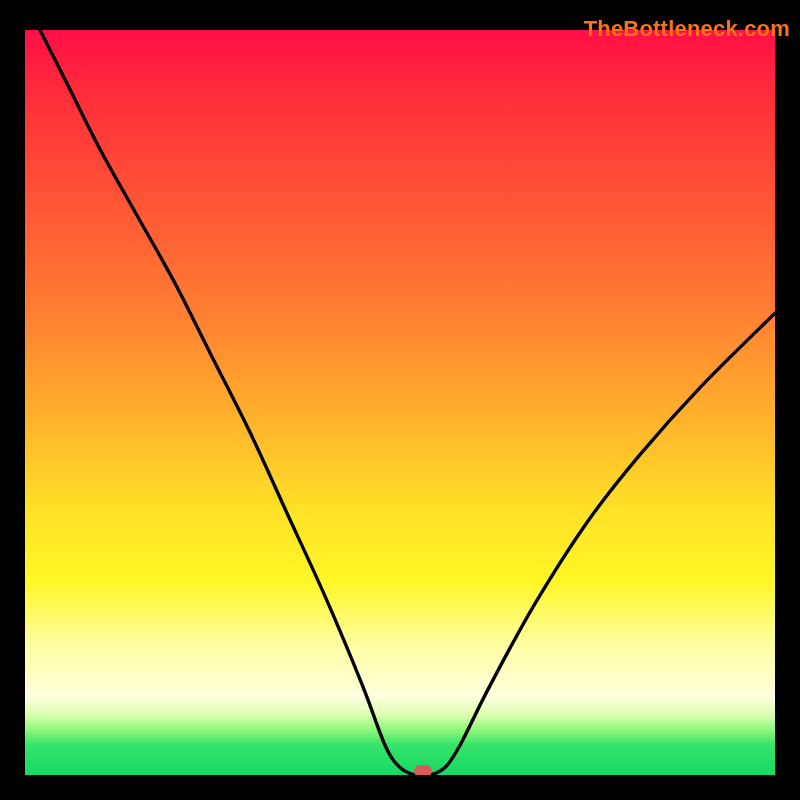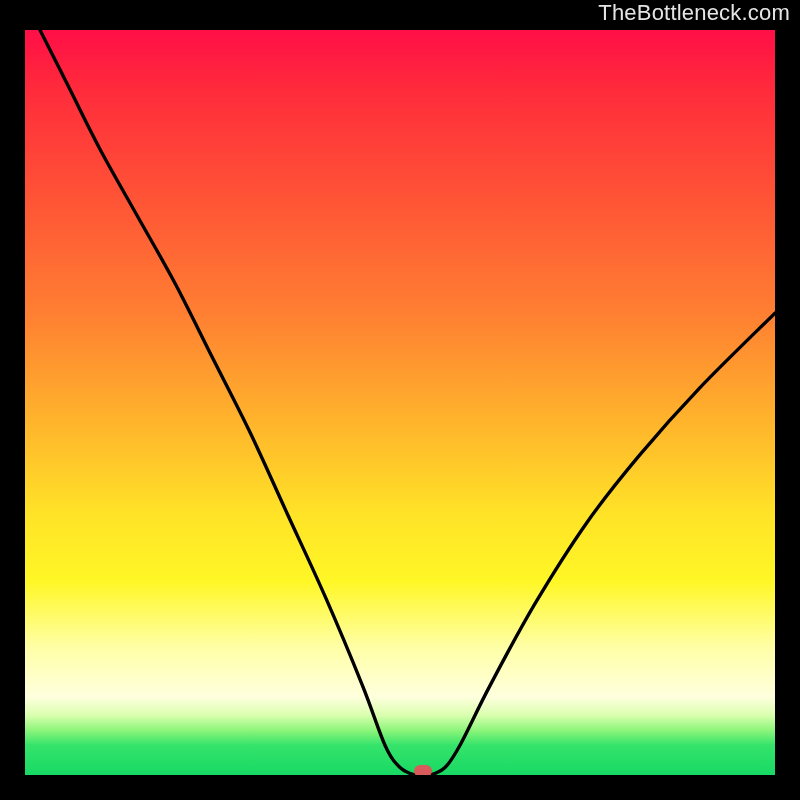--- a/index.html
+++ b/index.html
@@ -12,25 +12,25 @@
     font-family: Arial, Helvetica, sans-serif;
   }
   .frame {
     position: relative;
     width: 800px;
     height: 800px;
     background: #000;
   }
   .watermark {
     position: absolute;
-    top: 0;
+    top: 16px;
     right: 10px;
-    color: #e5e5e5;
+    color: #f97316;
     font-size: 22px;
-    font-weight: 400;
+    font-weight: 700;
     letter-spacing: 0.2px;
     z-index: 10;
   }
   .plot-area {
     position: absolute;
     
     left: 25px;
     top: 30px;
     width: 750px;   
     height: 745px;  

